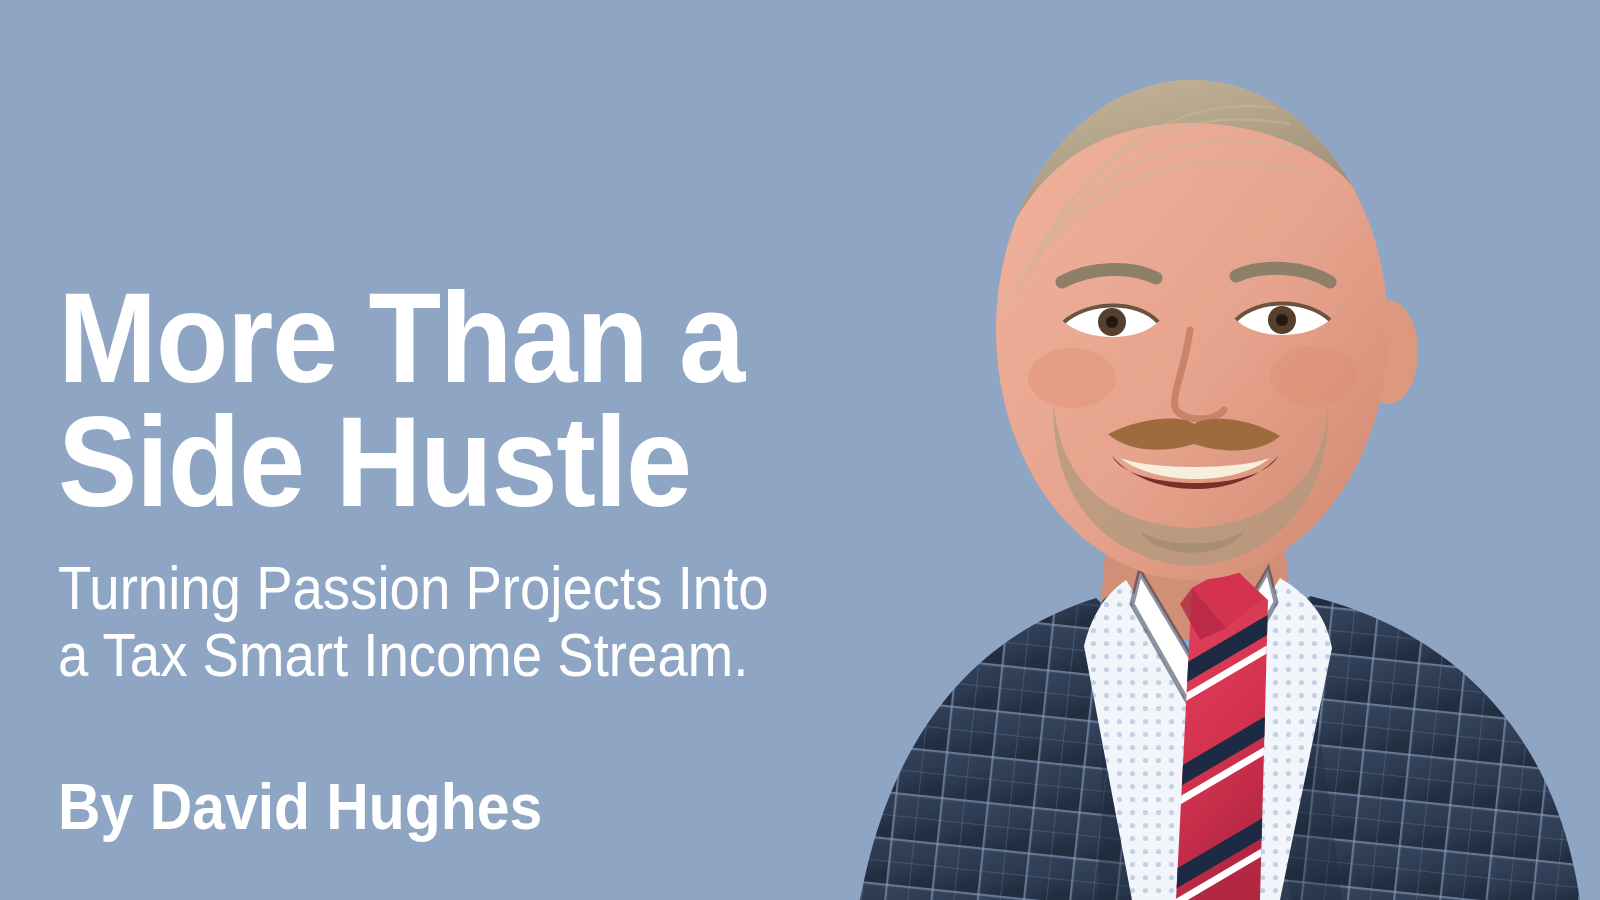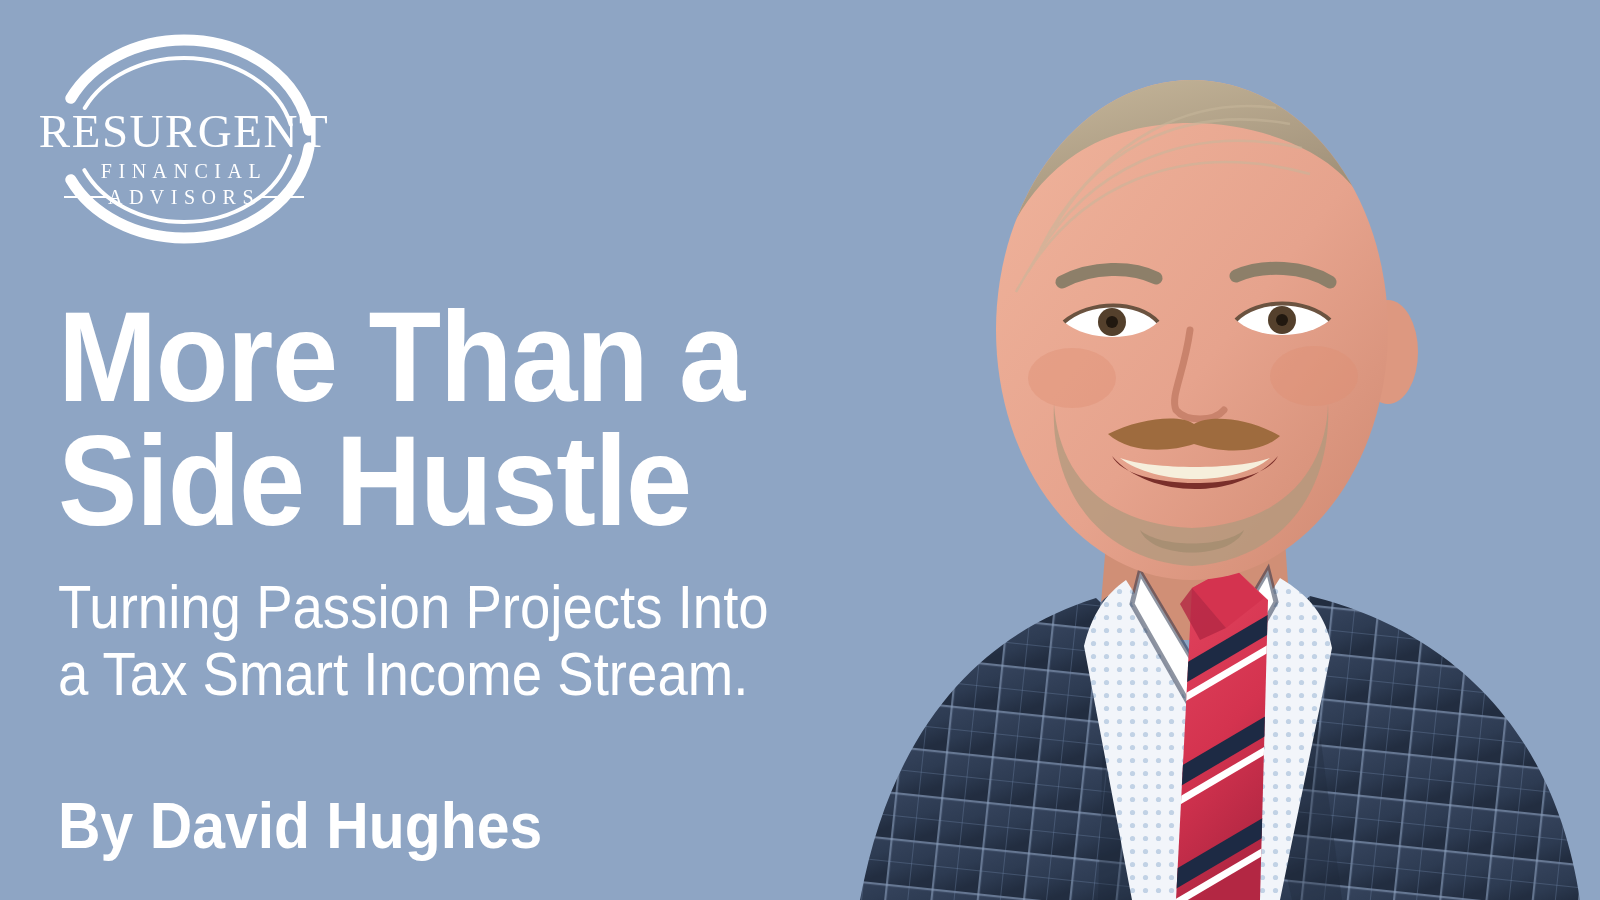--- a/index.html
+++ b/index.html
@@ -15,21 +15,21 @@
   }
 
   
   .logo{position:absolute;left:44px;top:26px;width:280px;height:225px;}
   .logo svg{display:block;width:280px;height:225px;overflow:visible;}
   .logo .wordmark{
     fill:#ffffff;font-family:"Liberation Serif","DejaVu Serif",serif;
   }
 
   
-  .textblock{position:absolute;left:58px;top:295px;width:930px;}
+  .textblock{position:absolute;left:58px;top:276px;width:930px;}
 
   .headline{
     color:#ffffff;
     font-family:"Liberation Sans Narrow","Liberation Sans",sans-serif;
     font-weight:700;
     font-size:128px;
     line-height:0.97;
     letter-spacing:-1.5px;
     transform:scaleX(0.93);
     transform-origin:left center;
@@ -72,43 +72,20 @@
     position:absolute;right:0;bottom:0;width:760px;height:900px;
     overflow:hidden;
   }
   .portrait svg{display:block;width:760px;height:900px;}
 </style>
 </head>
 <body>
 
 <div class="canvas">
 
-  <div class="logo">
-    <svg viewBox="0 0 280 225" xmlns="http://www.w3.org/2000/svg" aria-hidden="true">
-      <g>
-
-        <path d="M14,118 A126,104 0 0 1 266,118" fill="none" stroke="#ffffff" stroke-width="11" stroke-linecap="round" stroke-dasharray="300 700" stroke-dashoffset="-48"></path>
-
-        <path d="M30,120 A110,88 0 0 1 250,120" fill="none" stroke="#ffffff" stroke-width="4" stroke-linecap="round" stroke-dasharray="250 700" stroke-dashoffset="-40"></path>
-
-        <path d="M14,108 A126,104 0 0 0 266,108" fill="none" stroke="#ffffff" stroke-width="11" stroke-linecap="round" stroke-dasharray="300 700" stroke-dashoffset="-48"></path>
-
-        <path d="M30,106 A110,90 0 0 0 250,106" fill="none" stroke="#ffffff" stroke-width="4" stroke-linecap="round" stroke-dasharray="250 700" stroke-dashoffset="-40"></path>
-      </g>
-
-      <text class="wordmark" x="140" y="121" text-anchor="middle" font-size="47" letter-spacing="1.5">RESURGENT</text>
-
-      <text class="wordmark" x="140" y="152" text-anchor="middle" font-size="20" letter-spacing="6.5">FINANCIAL</text>
-
-      <text class="wordmark" x="140" y="178" text-anchor="middle" font-size="20" letter-spacing="6.5">ADVISORS</text>
-
-      <line x1="20" y1="171" x2="62" y2="171" stroke="#ffffff" stroke-width="2.2"></line>
-      <line x1="218" y1="171" x2="260" y2="171" stroke="#ffffff" stroke-width="2.2"></line>
-    </svg>
-  </div>
 
   <div class="textblock">
 
     <h1 class="headline">
       <span>More Than a</span>
       <span class="l2">Side Hustle</span>
     </h1>
 
     <p class="subtitle">
       <span>Turning Passion Projects Into</span>

